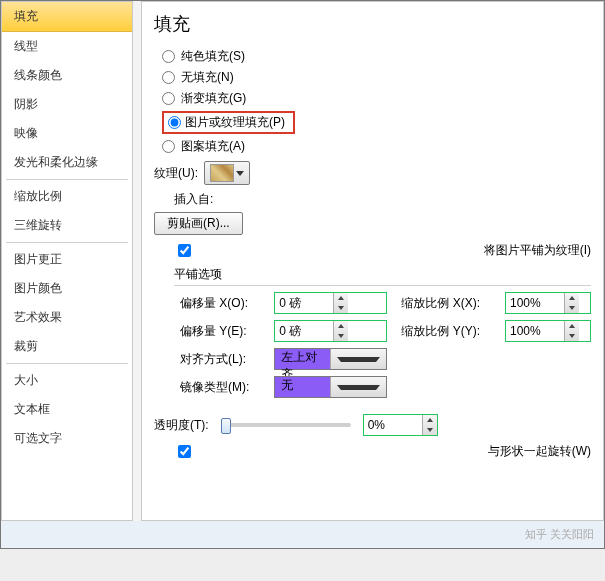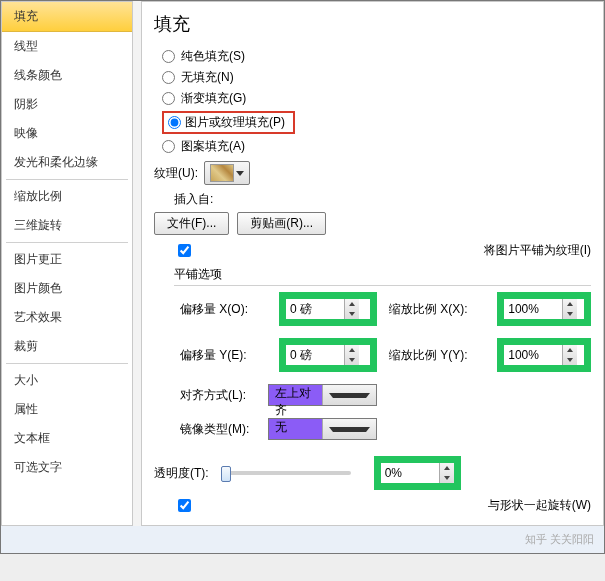--- a/index.html
+++ b/index.html
@@ -159,29 +159,27 @@
     gap: 6px;
     margin: 6px 0 0 20px;
     justify-content: space-between;
   }
   .grid2 {
     display: grid;
     grid-template-columns: auto auto auto auto;
     column-gap: 14px;
     row-gap: 6px;
     align-items: center;
-    gap: 12px;
   }
   .spin {
     display: inline-flex;
     align-items: stretch;
-    border: 7px solid #22c55e;
+    border: 1px solid #22c55e;
     height: 20px;
     background:#fff;
-    margin-left:11px;
   }
   .spin input {
     border: none;
     width: 50px;
     padding: 0 4px;
     font-size: 12px;
     outline:none;
   }
   .spin .spinbtns {
     display: flex;
@@ -263,21 +261,20 @@
         <div class="sep"></div>
         <div class="item">缩放比例</div>
         <div class="item">三维旋转</div>
         <div class="sep"></div>
         <div class="item">图片更正</div>
         <div class="item">图片颜色</div>
         <div class="item">艺术效果</div>
         <div class="item">裁剪</div>
         <div class="sep"></div>
         <div class="item">大小</div>
-        <div class="item">属性</div>
         <div class="item">文本框</div>
         <div class="item">可选文字</div>
       </div>
 
     <div class="content">
       <h2>填充</h2>
 
       <div class="radio-row">
         <input type="radio" name="fill" style="">
         <span>纯色填充(S)</span>
@@ -306,21 +303,20 @@
       <div class="row sub-indent">
         <span class="label">纹理(U):</span>
         <span class="texture-btn">
           <span class="texture-swatch"></span>
           <span class="dropdown-arrow"></span>
         </span>
       </div>
 
       <div class="group-title">插入自:</div>
       <div class="row sub-indent btn-row">
-        <span class="button long">文件(F)...</span>
         <span class="button long">剪贴画(R)...</span>
       </div>
 
       <div class="check-row">
         <input type="checkbox" checked="" style="">
         <span>将图片平铺为纹理(I)</span>
       </div>
 
       <div class="group-title">平铺选项</div>
       <hr class="thin" style="margin-left:20px;">

